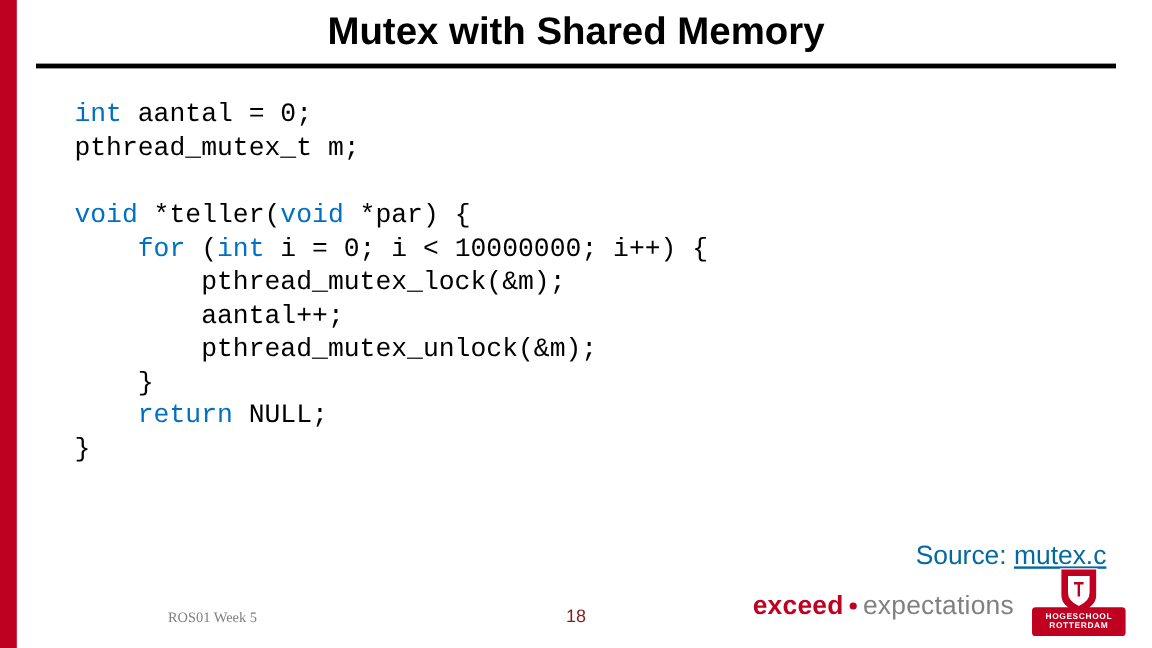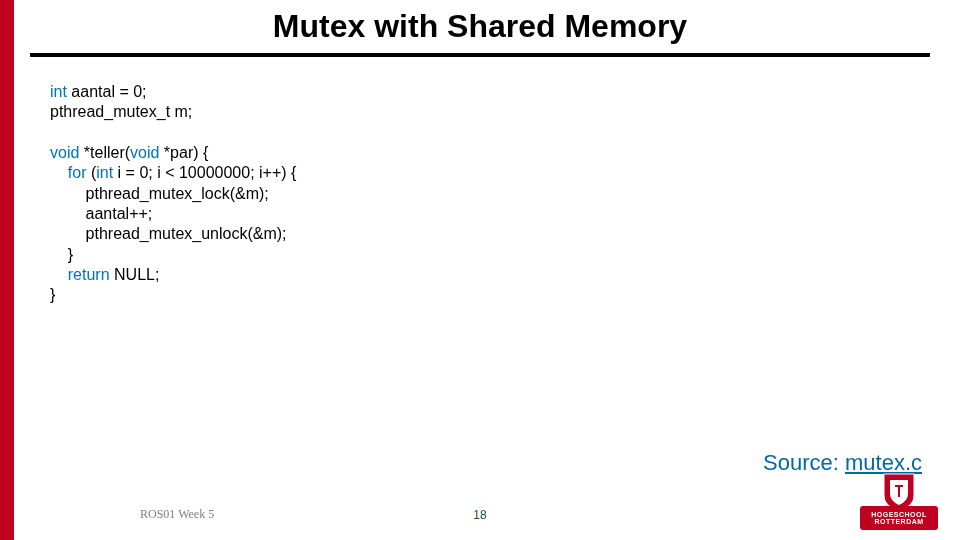--- a/index.html
+++ b/index.html
@@ -3,26 +3,26 @@
 <meta charset="utf-8">
 <style>
   * { box-sizing: border-box; margin: 0; padding: 0; }
   html, body { width: 960px; height: 540px; font-family: 'Segoe UI', Tahoma, sans-serif; background: #fff; overflow: hidden; }
   .slide { position: relative; width: 960px; height: 540px; }
   .red-bar { position: absolute; left: 0; top: 0; width: 14px; height: 540px; background: #c00020; }
   .title-block { position: absolute; left: 30px; right: 30px; top: 8px; }
   .title-text { text-align: center; font-weight: 700; font-size: 32px; color: #000; padding-bottom: 6px; }
   .title-underline { border-bottom: 4px solid #000; margin-top: 2px; }
   .content { position: absolute; left: 50px; top: 82px; right: 40px; }
-  .codeblock { font-family: Liberation Sans, sans-serif; font-size: 16px; line-height: 1.27; color: #000; white-space: pre; }
+  .codeblock { font-family: Liberation Mono, monospace; font-size: 22px; line-height: 1.27; color: #000; white-space: pre; margin-left: 12px; }
   .kw { color: #0070c0; }
   .source-line { position: absolute; right: 38px; bottom: 64px; font-size: 22px; color: #0369a1; }
   .source-link { text-decoration: underline; }
   .footer-left { position: absolute; left: 140px; bottom: 18px; font-size: 12px; color: #808080; font-family: Liberation Serif, serif; }
-  .page-num { position: absolute; left: 50%; transform: translateX(-50%); bottom: 18px; font-size: 12px; color: #14532d; }
+  .page-num { position: absolute; left: 50%; transform: translateX(-50%); bottom: 18px; font-size: 15px; color: #7f1d1d; }
   .brand { position: absolute; right: 115px; bottom: 22px; display: flex; align-items: center; font-size: 22px; }
   .brand .ex { color: #c00020; font-weight: 700; letter-spacing: 0.2px; }
   .brand .pect { color: #808080; letter-spacing: 0.2px; }
   .brand-dot { display:inline-block; width:6px; height:6px; background:#c00020; border-radius:50%; margin:0 5px; vertical-align: middle; }
   .logo { position: absolute; right: 22px; bottom: 10px; width: 78px; height: 58px; }
   .logo-banner { position: absolute; left: 0; bottom: 0; width: 78px; height: 24px; background: #c00020; border-radius: 3px; display:flex; align-items:center; justify-content:center; }
   .logo-banner-text { color: #fff; font-size: 7px; font-weight: 700; letter-spacing: 0.5px; text-align:center; line-height:1.0; }
   .logo-shield { position: absolute; left: 20px; top: 0; width: 38px; height: 40px; }
 </style>
 </head>
@@ -50,20 +50,25 @@
 <span>}</span></div>
   </div>
 
   <div class="source-line">
     <span>Source: </span><span class="source-link">mutex.c</span>
   </div>
 
   <div class="footer-left">ROS01 Week 5</div>
   <div class="page-num">18</div>
 
+  <div class="brand">
+    <span class="ex">exceed</span>
+    <span class="brand-dot"></span>
+    <span class="pect">expectations</span>
+  </div>
 
   <div class="logo">
     <svg class="logo-shield" viewBox="0 0 38 40">
       <path d="M4 2 L34 2 L34 24 Q34 34 19 39 Q4 34 4 24 Z" fill="#c00020"></path>
       <path d="M4 2 L34 2 L34 24 Q34 34 19 39 Q4 34 4 24 Z" fill="none" stroke="#fff" stroke-width="1"></path>
       <path d="M10 8 L28 8 L28 22 Q28 29 19 33 Q10 29 10 22 Z" fill="#fff"></path>
       <path d="M15 13 h8 v2 h-3 v10 h-2 v-10 h-3 z" fill="#c00020"></path>
     </svg>
     <div class="logo-banner">
       <div class="logo-banner-text">

